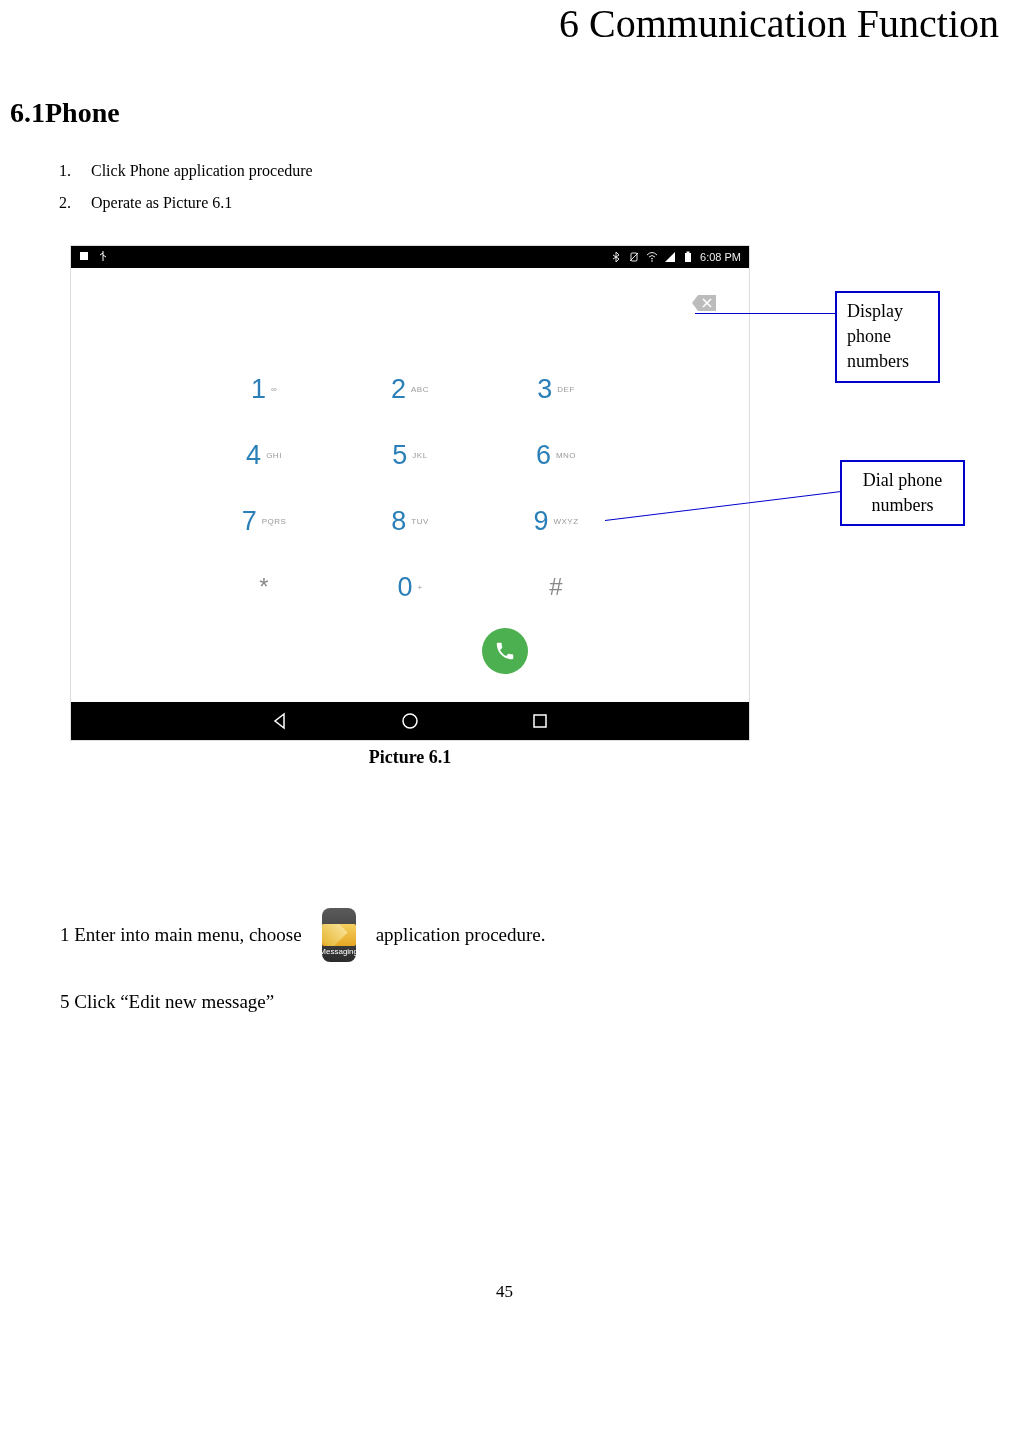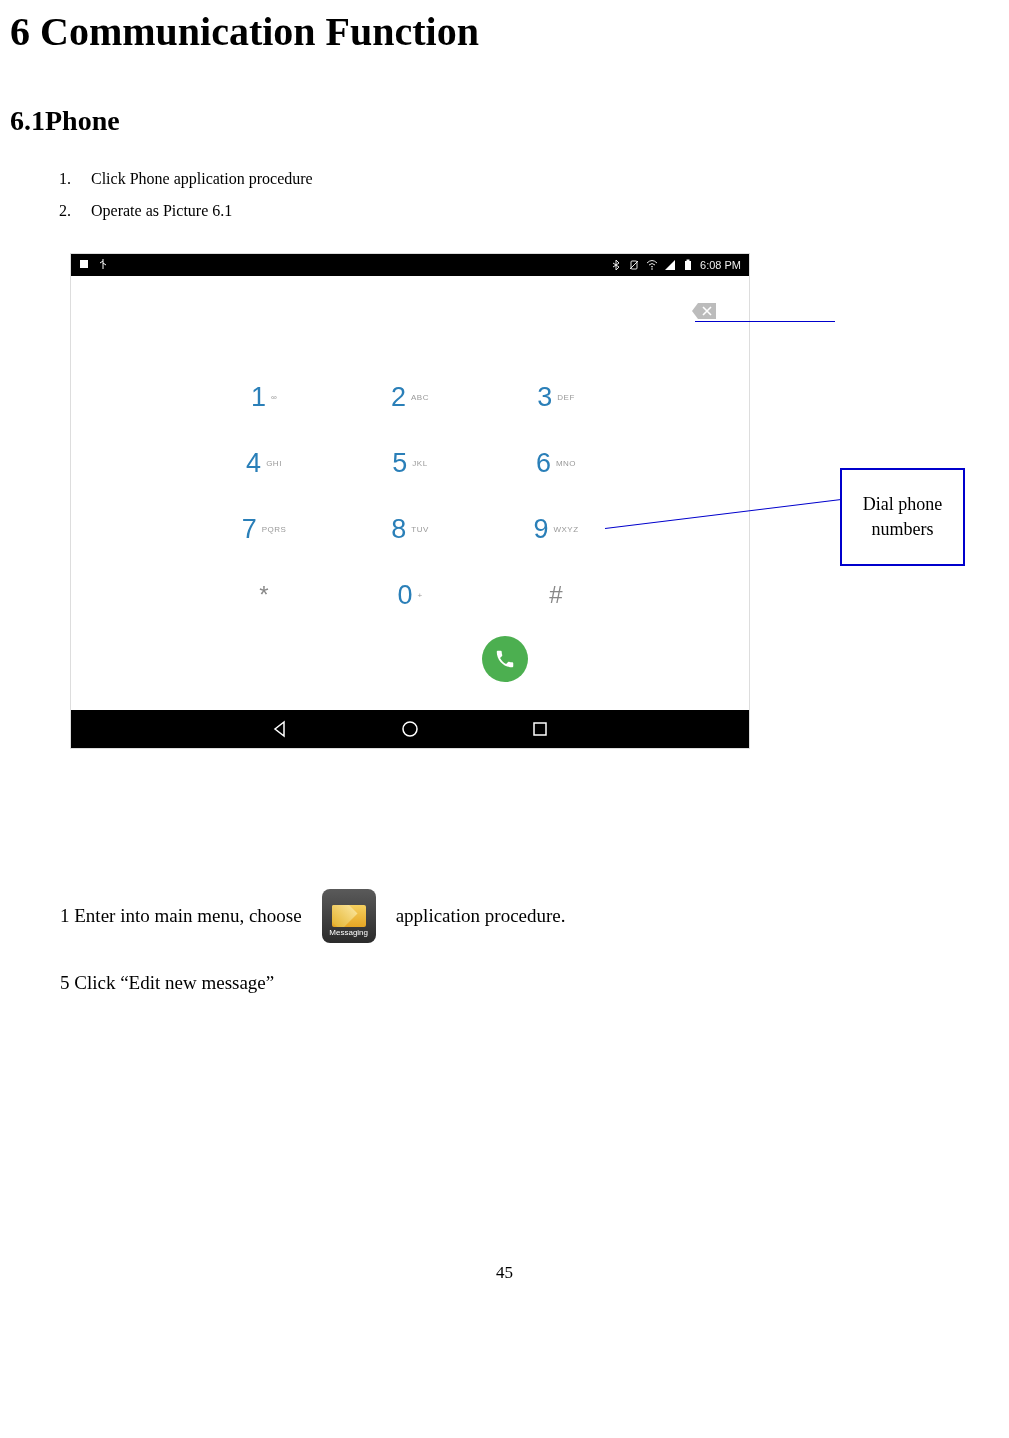--- a/index.html
+++ b/index.html
@@ -10,22 +10,23 @@
     width: 1009px;
     margin: 0 auto;
     position: relative;
   }
   .page {
     padding: 0 10px 40px 10px;
     position: relative;
   }
   h1.chapter {
     font-size: 40px;
-    font-weight: bold;
-    margin: 8px 0 50px 0;
+    font-weight: normal;
+    margin: 0 0 50px 0;
+    text-align: right;
   }
   h2.section {
     font-size: 28px;
     font-weight: bold;
     margin: 0 0 30px 0;
   }
   ol.steps {
     list-style: decimal;
     margin: 0 0 30px 65px;
     font-size: 16px;
@@ -164,21 +165,21 @@
     font-size: 19px;
   }
   .steps-plain .row {
     display: flex;
     align-items: center;
     gap: 20px;
     margin-bottom: 24px;
     line-height: 1.7;
   }
   .msg-icon {
-    width: 54px;
+    width: 34px;
     height: 54px;
     background: linear-gradient(#5a5a5a, #2b2b2b);
     border-radius: 8px;
     display: flex;
     flex-direction: column;
     align-items: center;
     justify-content: center;
     position: relative;
   }
   .msg-icon .env {
@@ -370,25 +371,27 @@
               <circle cx="10" cy="10" r="7" fill="none" stroke="#fff"></circle>
             </svg>
         </div>
         <div class="nav-btn">
           <svg viewBox="0 0 20 20">
               <rect x="4" y="4" width="12" height="12" fill="none" stroke="#fff"></rect>
             </svg>
         </div>
       </div>
     </div>
+    <div class="caption">Picture 6.1</div>
 
     <div class="callout-line" style="top:68px; left:625px; width:140px;"></div>
+    <div class="callout-box" style="top:46px; left:765px; width:105px;">Display phone numbers</div>
 
     <div class="callout-line" style="top:275px; left:535px; width:240px; transform: rotate(-7deg);"></div>
-    <div class="callout-box" style="top:215px; left:770px; width:125px; text-align:center; padding:22px 6px;">Dial phone numbers</div>
+    <div class="callout-box" style="top:215px; left:770px; width:125px; text-align:center; padding:6px 6px;">Dial phone numbers</div>
   </div>
 
   <div class="gap"></div>
 
 
   <div class="steps-plain">
     <div class="row">
       <span>1 Enter into main menu, choose</span>
       <span class="msg-icon">
         <span class="env"></span>

